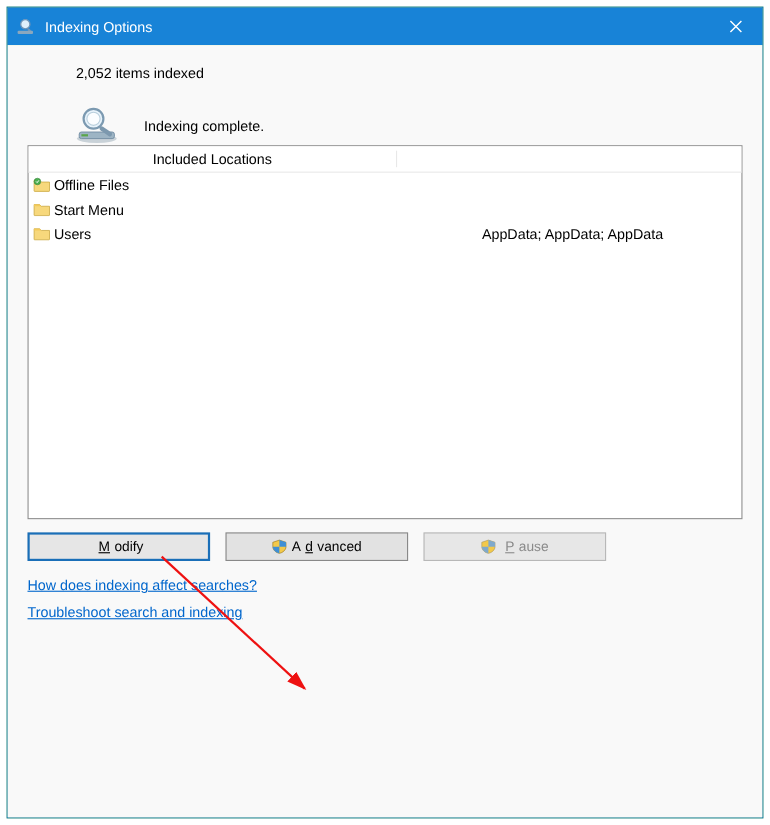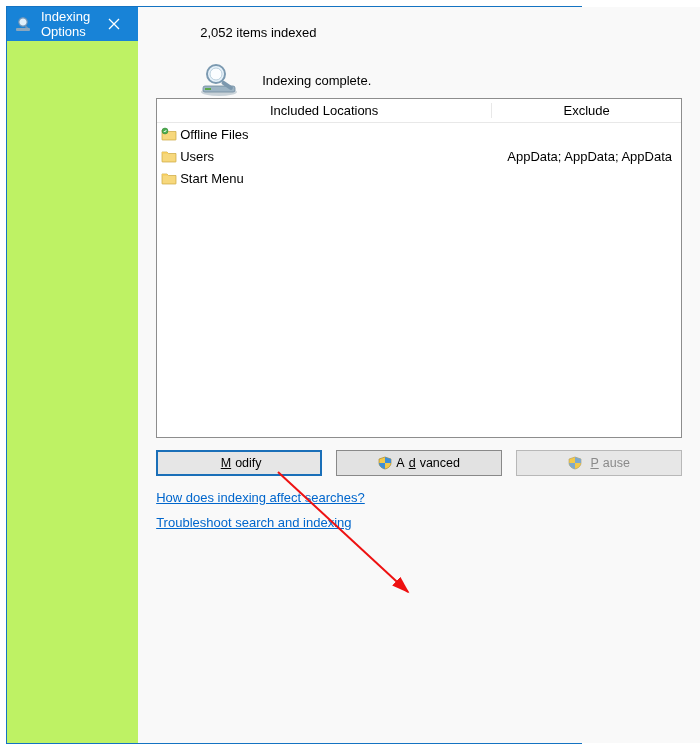--- a/index.html
+++ b/index.html
@@ -10,25 +10,25 @@
     color: #000;
     width: 700px;
     height: 750px;
     background: #fff;
     position: relative;
     overflow: hidden;
   }
   .window {
     position: absolute;
     left: 6px; top: 6px;
-    width: 576px; height: 738px;
+    width: 688px; height: 738px;
     border: 1px solid #1473c2;
     background: #bef264;
     display: flex;
-    flex-direction: row;
+    flex-direction: column;
   }
   .titlebar {
     height: 34px;
     background: #1883d7;
     color: #fff;
     display: flex;
     align-items: center;
     padding-left: 8px;
   }
   .titlebar .title-icon { width:18px; height:18px; margin-right:8px; }
@@ -145,54 +145,53 @@
           <rect x="27" y="18" width="13" height="4" rx="2" transform="rotate(35 27 18)" fill="#7c98ae"></rect>
         </svg>
       </span>
       <span style="font-size:13px;">Indexing complete.</span>
     </div>
 
 
     <div class="listview">
       <div class="lv-header">
         <div class="lv-col included">Included Locations</div>
-        <div class="lv-col exclude">Exclude</div>
       </div>
       <div id="lv-body">
           <div class="lv-row">
             <div class="c1">
               <span class="folder-ico"><svg viewBox="0 0 16 14">
                   <path d="M1 3 L6 3 L7.5 4.5 L15 4.5 L15 12.5 Q15 13 14.5 13 L1.5 13 Q1 13 1 12.5 Z" fill="#f7d87c" stroke="#caa63e" stroke-width="0.7"></path>
                   <path d="M1 3 L6 3 L7.5 4.5 L1 4.5 Z" fill="#f3ca5a"></path>
                   <circle cx="4" cy="4" r="3" fill="#4caf50" stroke="#2e7d32" stroke-width="0.5"></circle>
                   <path d="M2.8 4 L3.8 5 L5.3 3" stroke="#fff" stroke-width="0.9" fill="none"></path>
                 </svg></span>
               <span>Offline Files</span>
             </div>
             <div class="c2"></div>
           </div>
           <div class="lv-row">
             <div class="c1">
               <span class="folder-ico"><svg viewBox="0 0 16 14">
                   <path d="M1 3 L6 3 L7.5 4.5 L15 4.5 L15 12.5 Q15 13 14.5 13 L1.5 13 Q1 13 1 12.5 Z" fill="#f7d87c" stroke="#caa63e" stroke-width="0.7"></path>
                   <path d="M1 3 L6 3 L7.5 4.5 L1 4.5 Z" fill="#f3ca5a"></path>
                 </svg></span>
-              <span>Users</span>
+              <span>Start Menu</span>
             </div>
-            <div class="c2">AppData; AppData; AppData</div>
+            <div class="c2"></div>
           </div>
           <div class="lv-row">
             <div class="c1">
               <span class="folder-ico"><svg viewBox="0 0 16 14">
                   <path d="M1 3 L6 3 L7.5 4.5 L15 4.5 L15 12.5 Q15 13 14.5 13 L1.5 13 Q1 13 1 12.5 Z" fill="#f7d87c" stroke="#caa63e" stroke-width="0.7"></path>
                   <path d="M1 3 L6 3 L7.5 4.5 L1 4.5 Z" fill="#f3ca5a"></path>
                 </svg></span>
-              <span>Start Menu</span>
+              <span>Users</span>
             </div>
-            <div class="c2"></div>
+            <div class="c2">AppData; AppData; AppData</div>
           </div>
         </div>
     </div>
 
     <div class="button-row">
       <div class="win-btn selected">
         <span></span>
           <span class="accel">M</span>
           <span>odify</span>
       </div>

